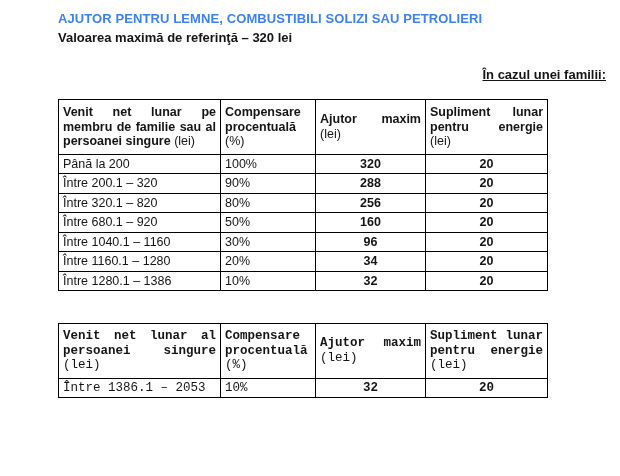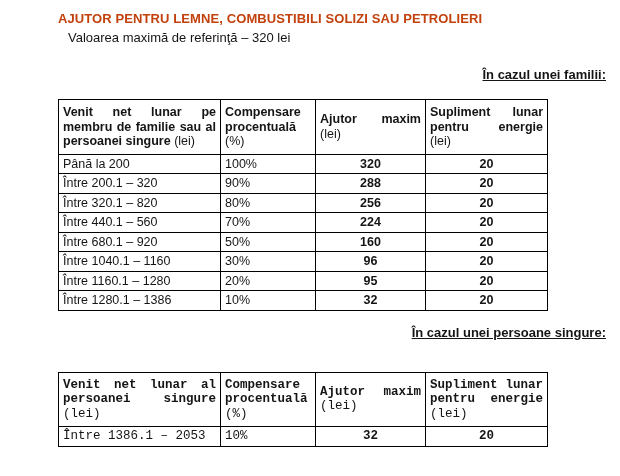--- a/index.html
+++ b/index.html
@@ -14,27 +14,27 @@
     color: #151515;
     overflow: hidden;
   }
   .page {
     padding: 11px 14px 0 58px;
   }
   .doc-title {
     margin: 0;
     font-size: 13px;
     font-weight: bold;
-    color: #c2410c;
+    color: #3b82f6;
     letter-spacing: 0.1px;
   }
   .doc-subtitle {
-    margin: 4px 0 0 10px;
+    margin: 4px 0 0 0;
     font-size: 13px;
-    font-weight: normal;
+    font-weight: bold;
   }
   .section-heading {
     margin: 22px 0 0 0;
     font-size: 13px;
     font-weight: bold;
     text-decoration: underline;
     text-align: right;
   }
   .section-heading.second {
     margin-top: 14px;
@@ -122,53 +122,46 @@
           <td>288</td>
           <td>20</td>
         </tr>
         <tr>
           <td>Între 320.1 – 820</td>
           <td>80%</td>
           <td>256</td>
           <td>20</td>
         </tr>
         <tr>
-          <td>Între 440.1 – 560</td>
-          <td>70%</td>
-          <td>224</td>
-          <td>20</td>
-        </tr>
-        <tr>
           <td>Între 680.1 – 920</td>
           <td>50%</td>
           <td>160</td>
           <td>20</td>
         </tr>
         <tr>
           <td>Între 1040.1 – 1160</td>
           <td>30%</td>
           <td>96</td>
           <td>20</td>
         </tr>
         <tr>
           <td>Între 1160.1 – 1280</td>
           <td>20%</td>
-          <td>95</td>
+          <td>34</td>
           <td>20</td>
         </tr>
         <tr>
           <td>Între 1280.1 – 1386</td>
           <td>10%</td>
           <td>32</td>
           <td>20</td>
         </tr>
       </tbody>
   </table>
 
-  <h2 class="section-heading second">În cazul unei persoane singure:</h2>
 
   <table class="data-table second">
     <colgroup>
       <col style="width:162px">
       <col style="width:95px">
       <col style="width:110px">
       <col style="width:122px">
     </colgroup>
     <thead>
       <tr>

